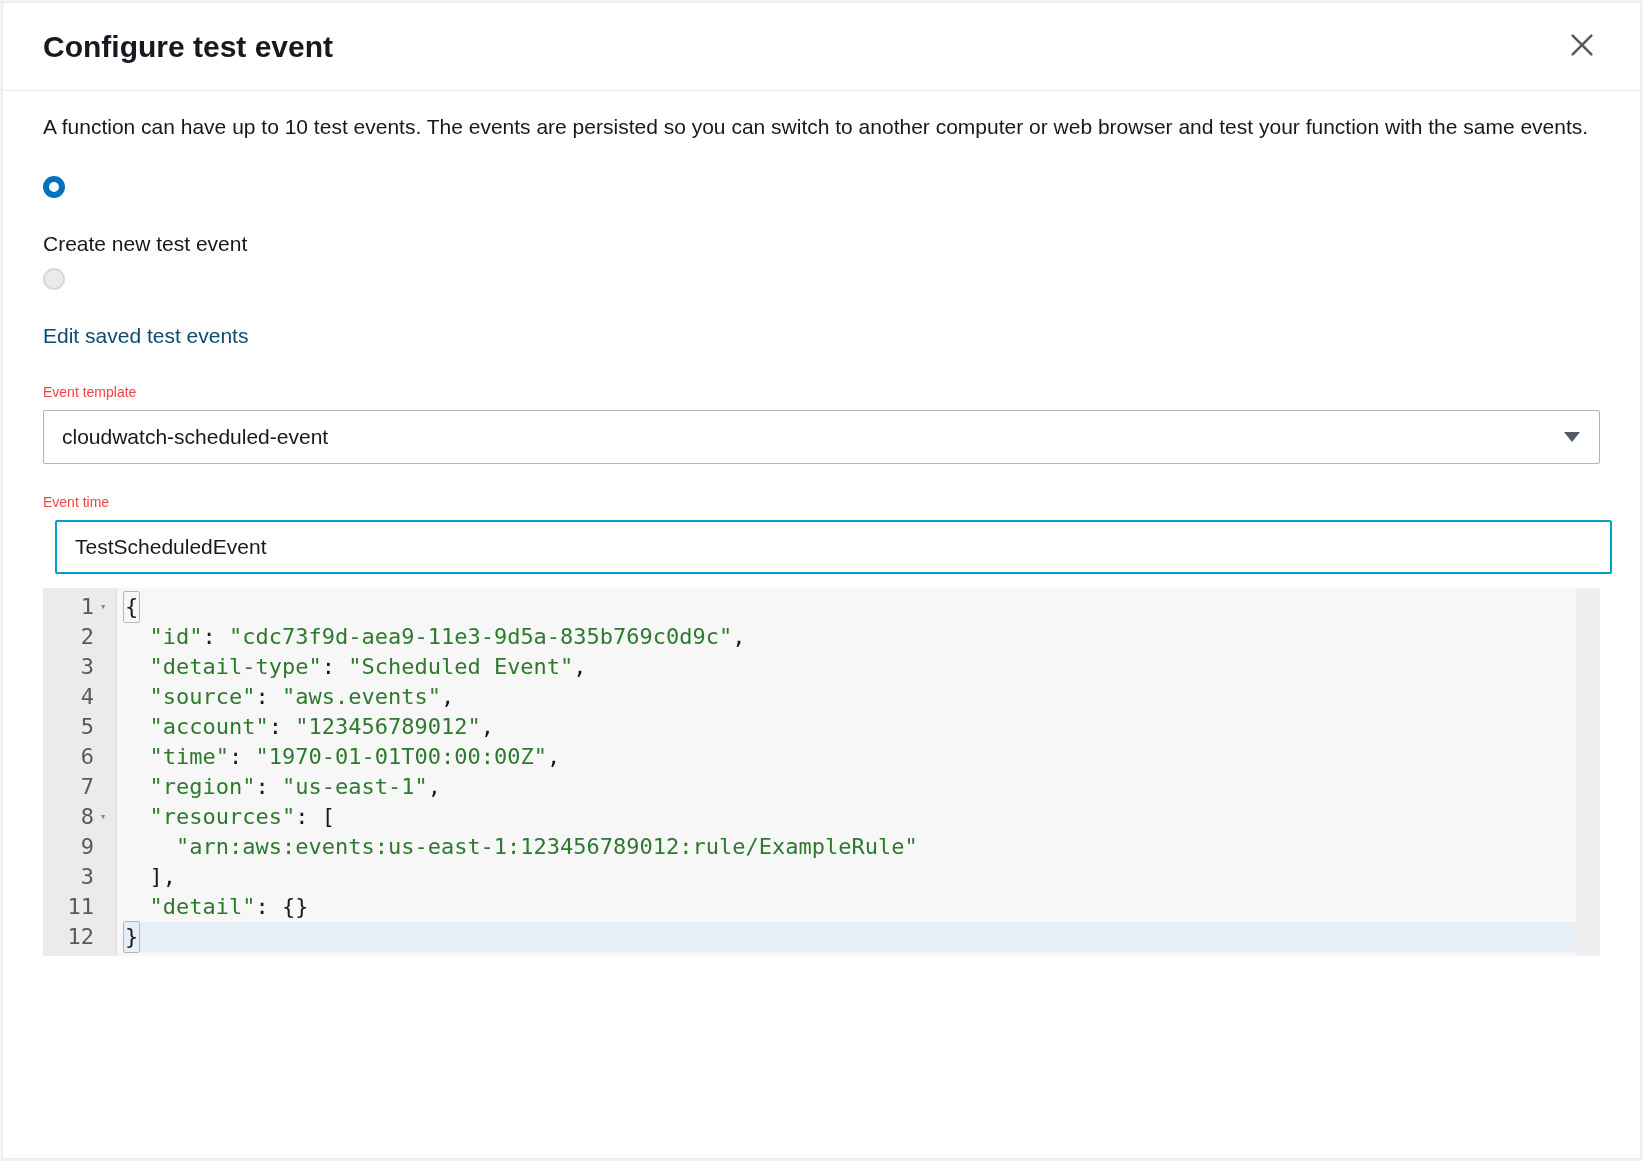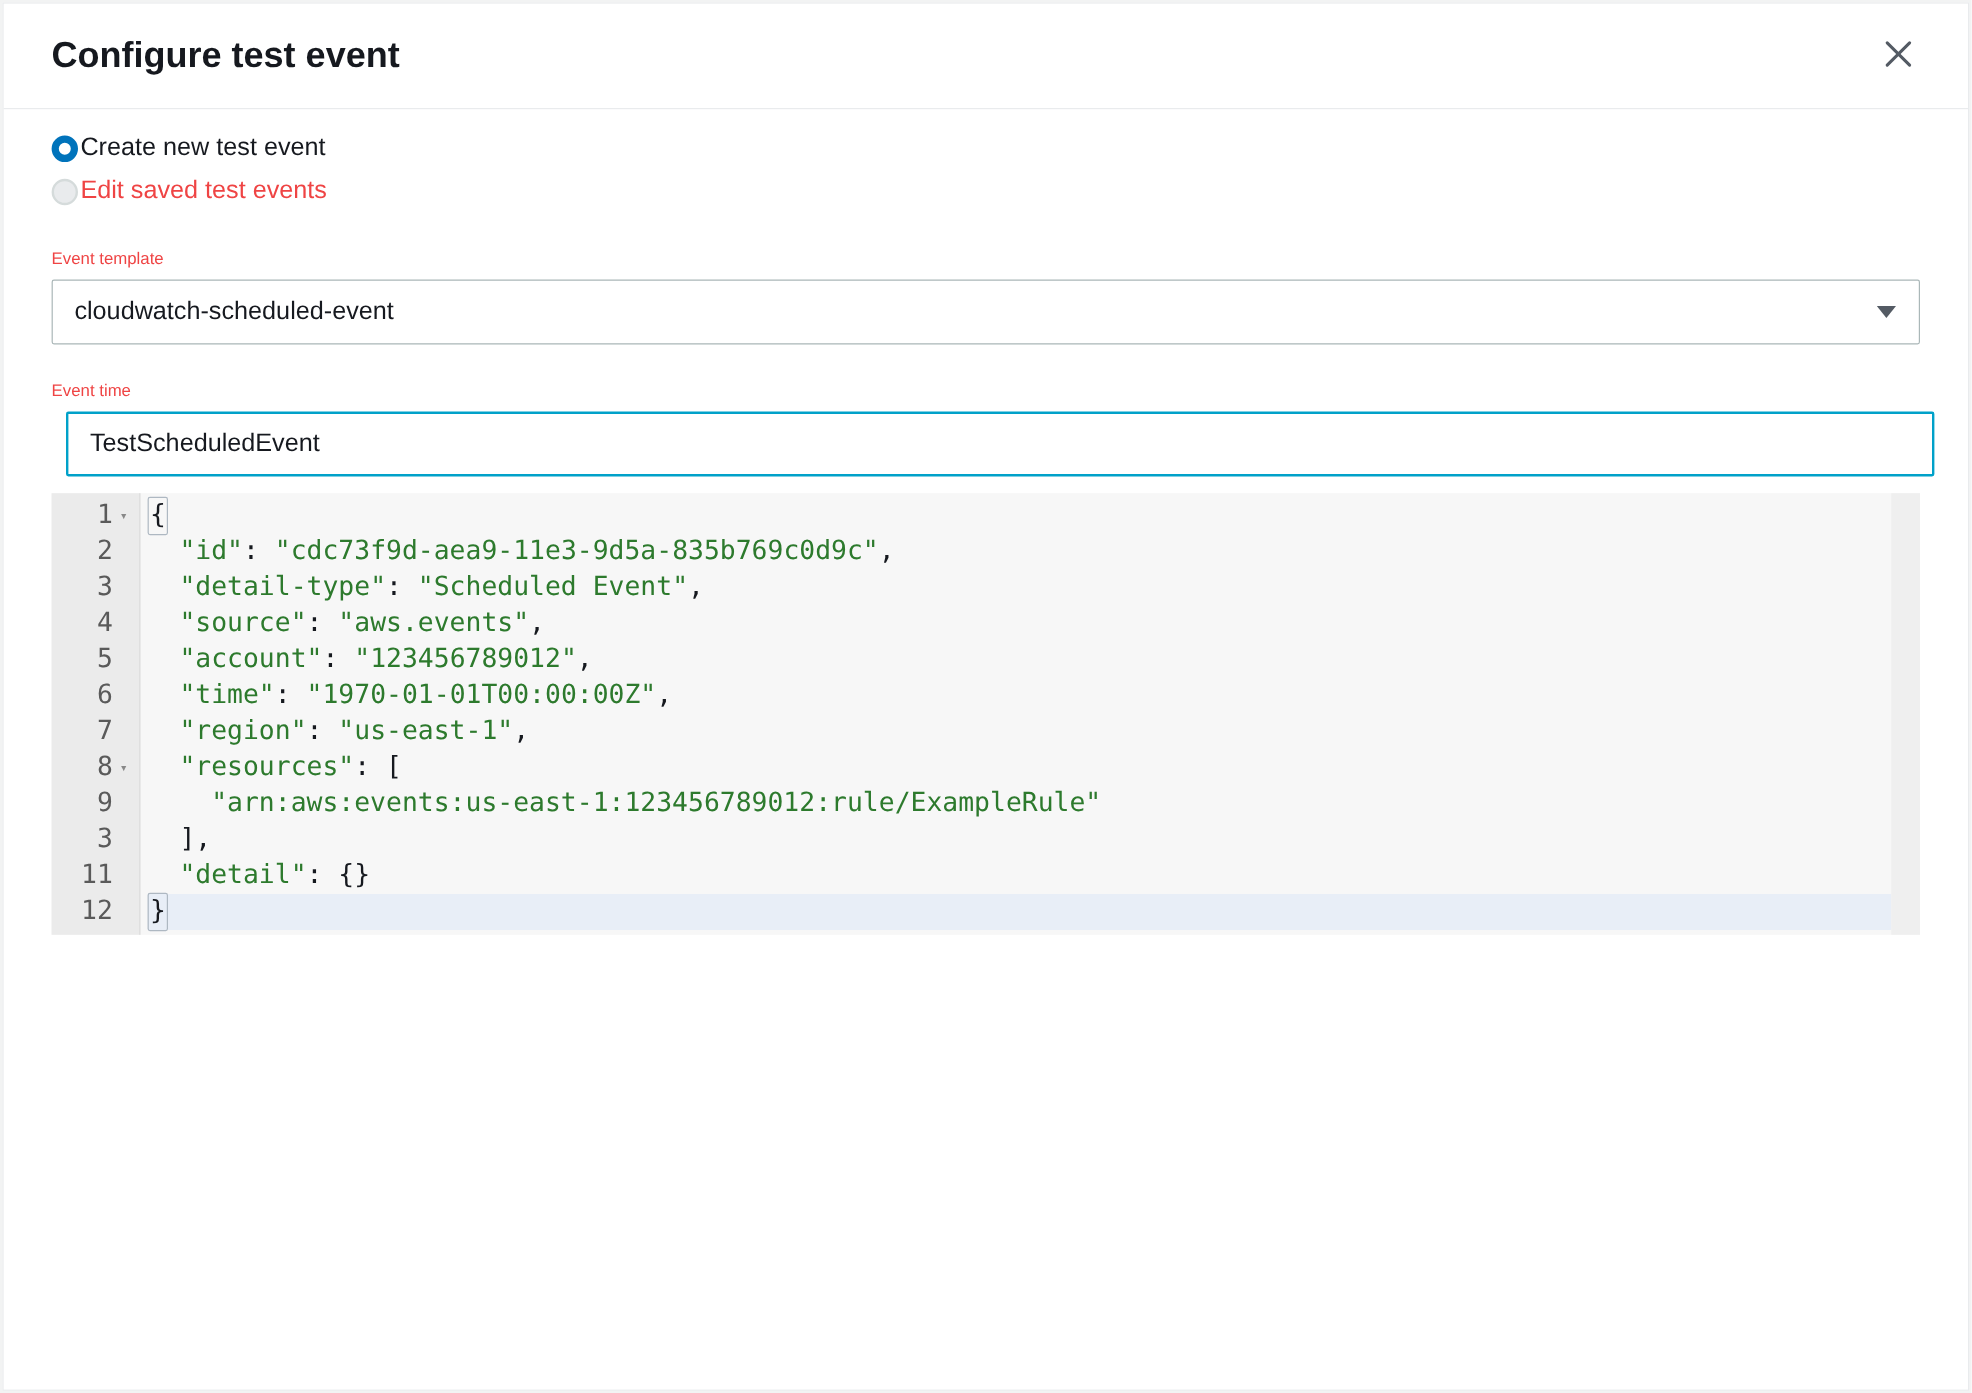--- a/index.html
+++ b/index.html
@@ -55,43 +55,44 @@
     font-size: 21px;
     line-height: 1.55;
     color: #16191f;
     margin-bottom: 32px;
   }
   .radio-group {
     margin-bottom: 36px;
   }
   .radio-row {
     display: flex;
-    align-items: flex-end;
-    gap: 2px;
+    align-items: flex-start;
+    gap: 34px;
     margin-bottom: 12px;
+    flex-direction: column;
   }
   .radio-circle {
     width: 22px;
     height: 22px;
     border-radius: 50%;
     border: 2px solid #aab7b8;
     background: #fff;
     flex-shrink: 0;
     position: relative;
   }
   .radio-circle.selected {
     border: 6px solid #0073bb;
     background: #fff;
   }
   .radio-label {
     font-size: 21px;
     color: #16191f;
   }
   .radio-row.disabled .radio-label {
-    color: #ef4444;
+    color: #0c4a6e;
   }
   .radio-row.disabled .radio-circle {
     background: #e9ebed;
     border-color: #d5dbdb;
   }
   .field-label {
     font-size: 14px;
     color: #ef4444;
     margin-bottom: 10px;
     display: block;
@@ -209,20 +210,21 @@
         <svg viewBox="0 0 24 24" stroke="currentColor" stroke-width="2.2" fill="none" stroke-linecap="round">
           <line x1="4" y1="4" x2="20" y2="20"></line>
           <line x1="20" y1="4" x2="4" y2="20"></line>
         </svg>
       </span>
     </button>
   </div>
 
   <div class="modal-body">
 
+    <p class="description">A function can have up to 10 test events. The events are persisted so you can switch to another computer or web browser and test your function with the same events.</p>
 
     <div class="radio-group">
       <div class="radio-row">
         <span class="radio-circle selected"></span>
         <span class="radio-label">Create new test event</span>
       </div>
       <div class="radio-row disabled">
         <span class="radio-circle"></span>
         <span class="radio-label">Edit saved test events</span>
       </div>

